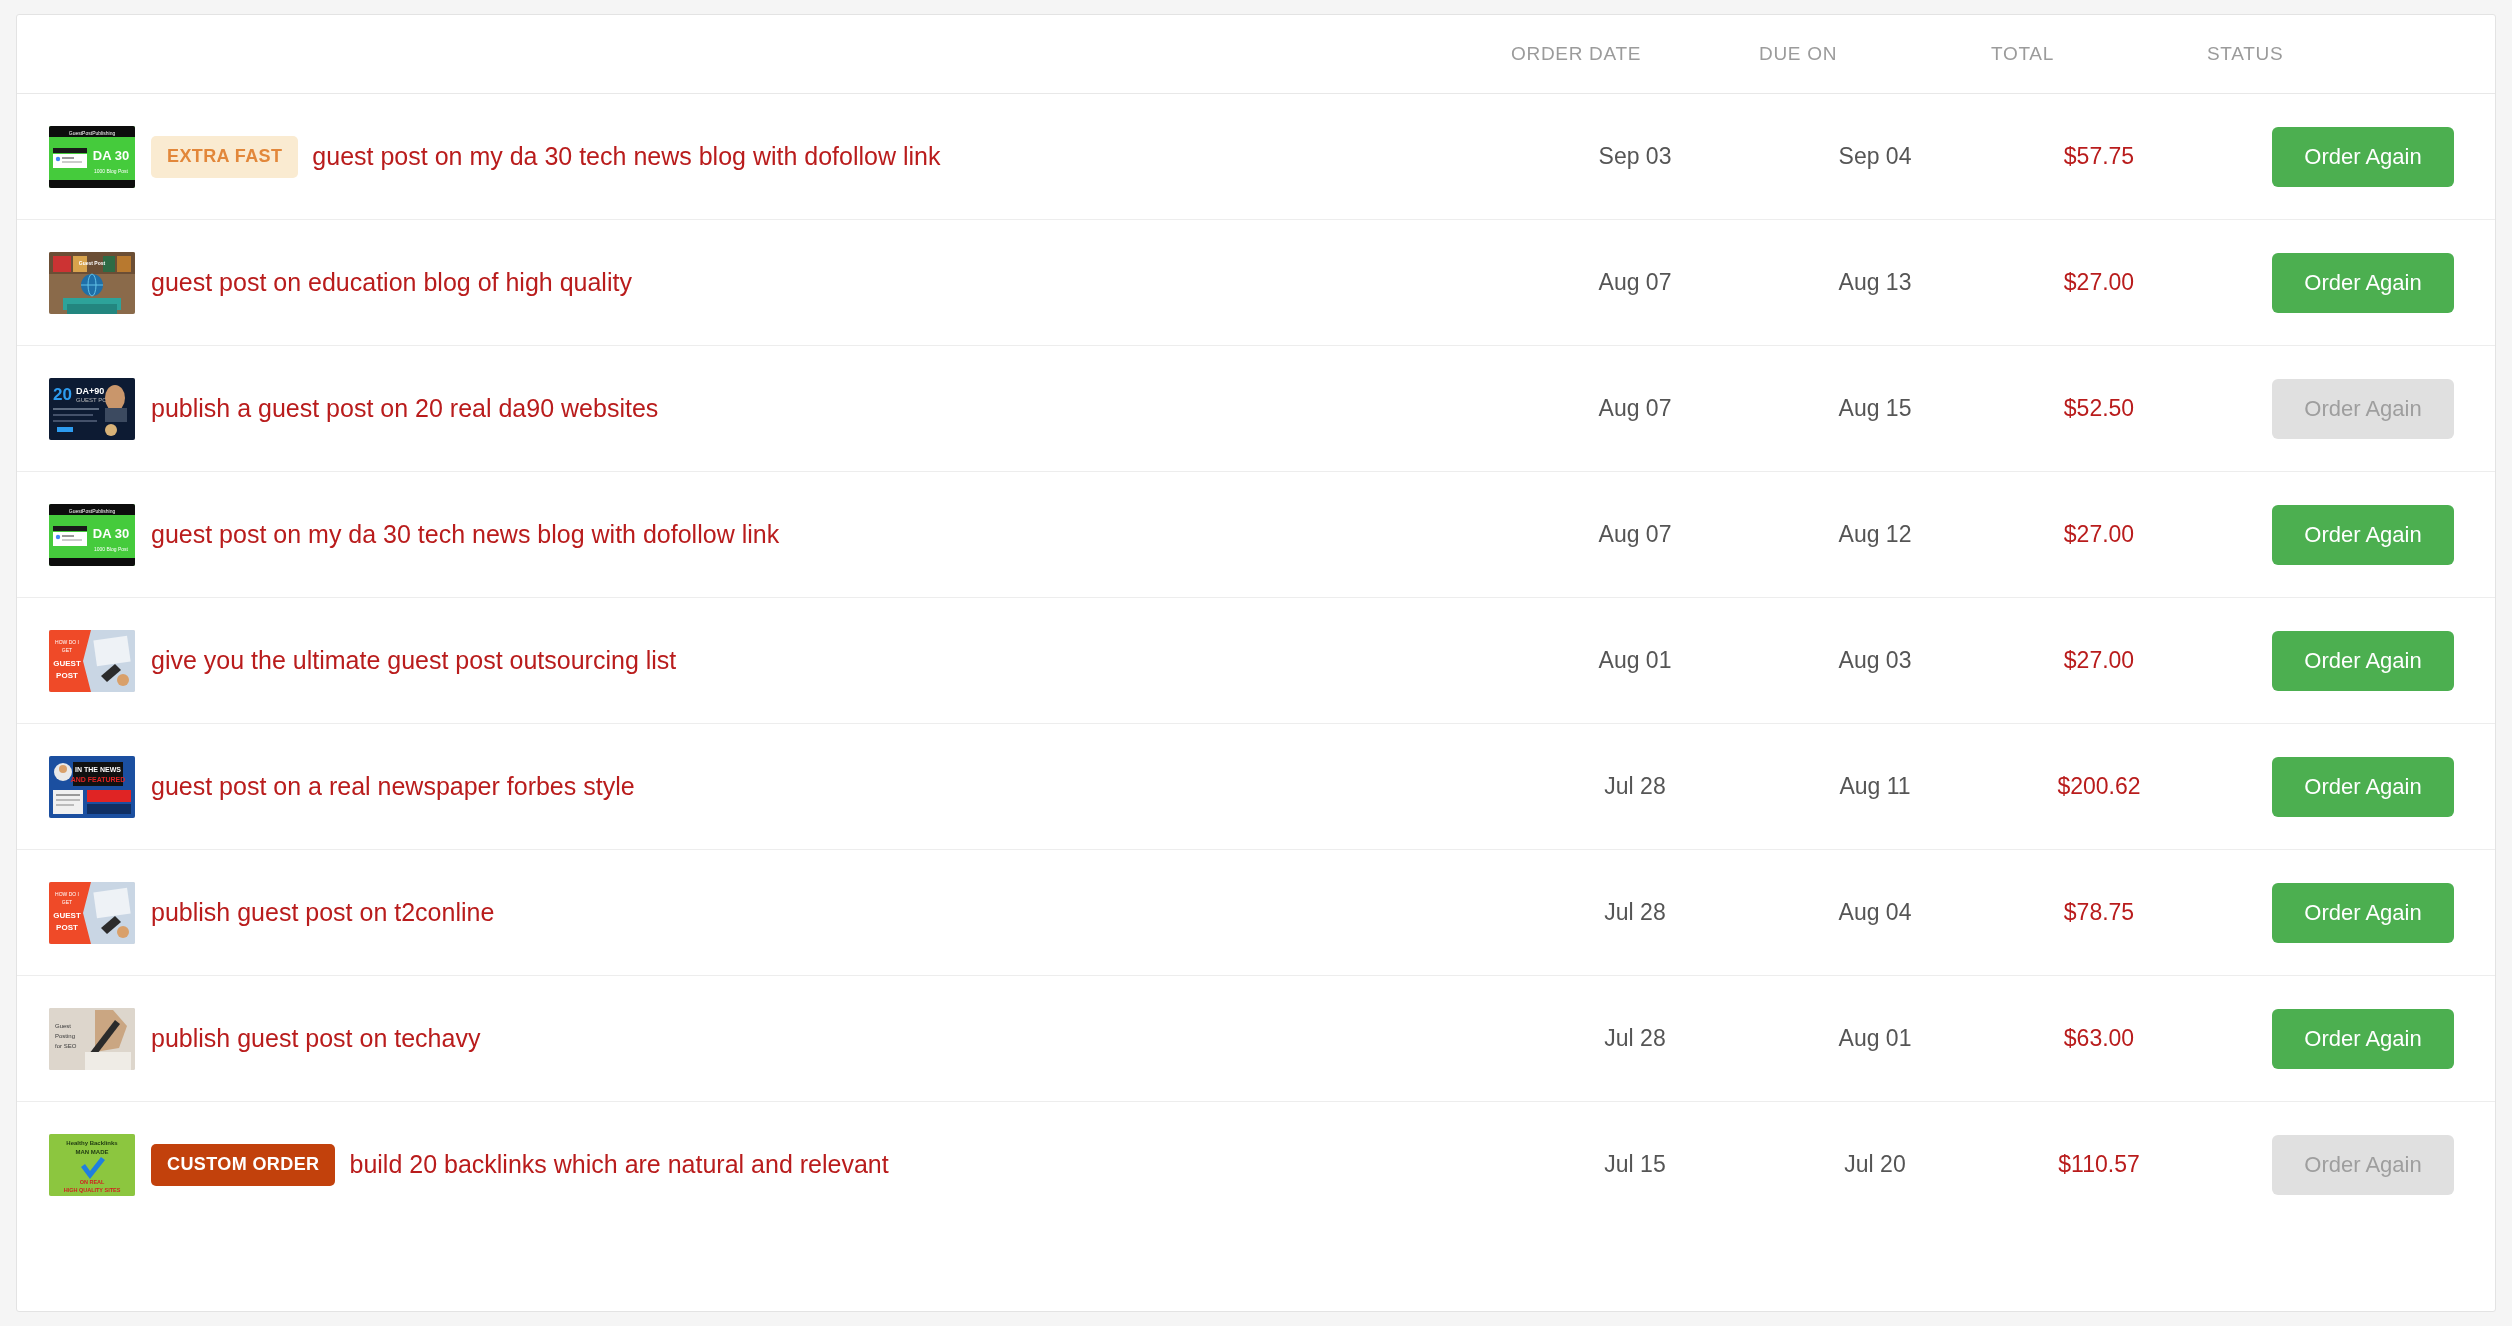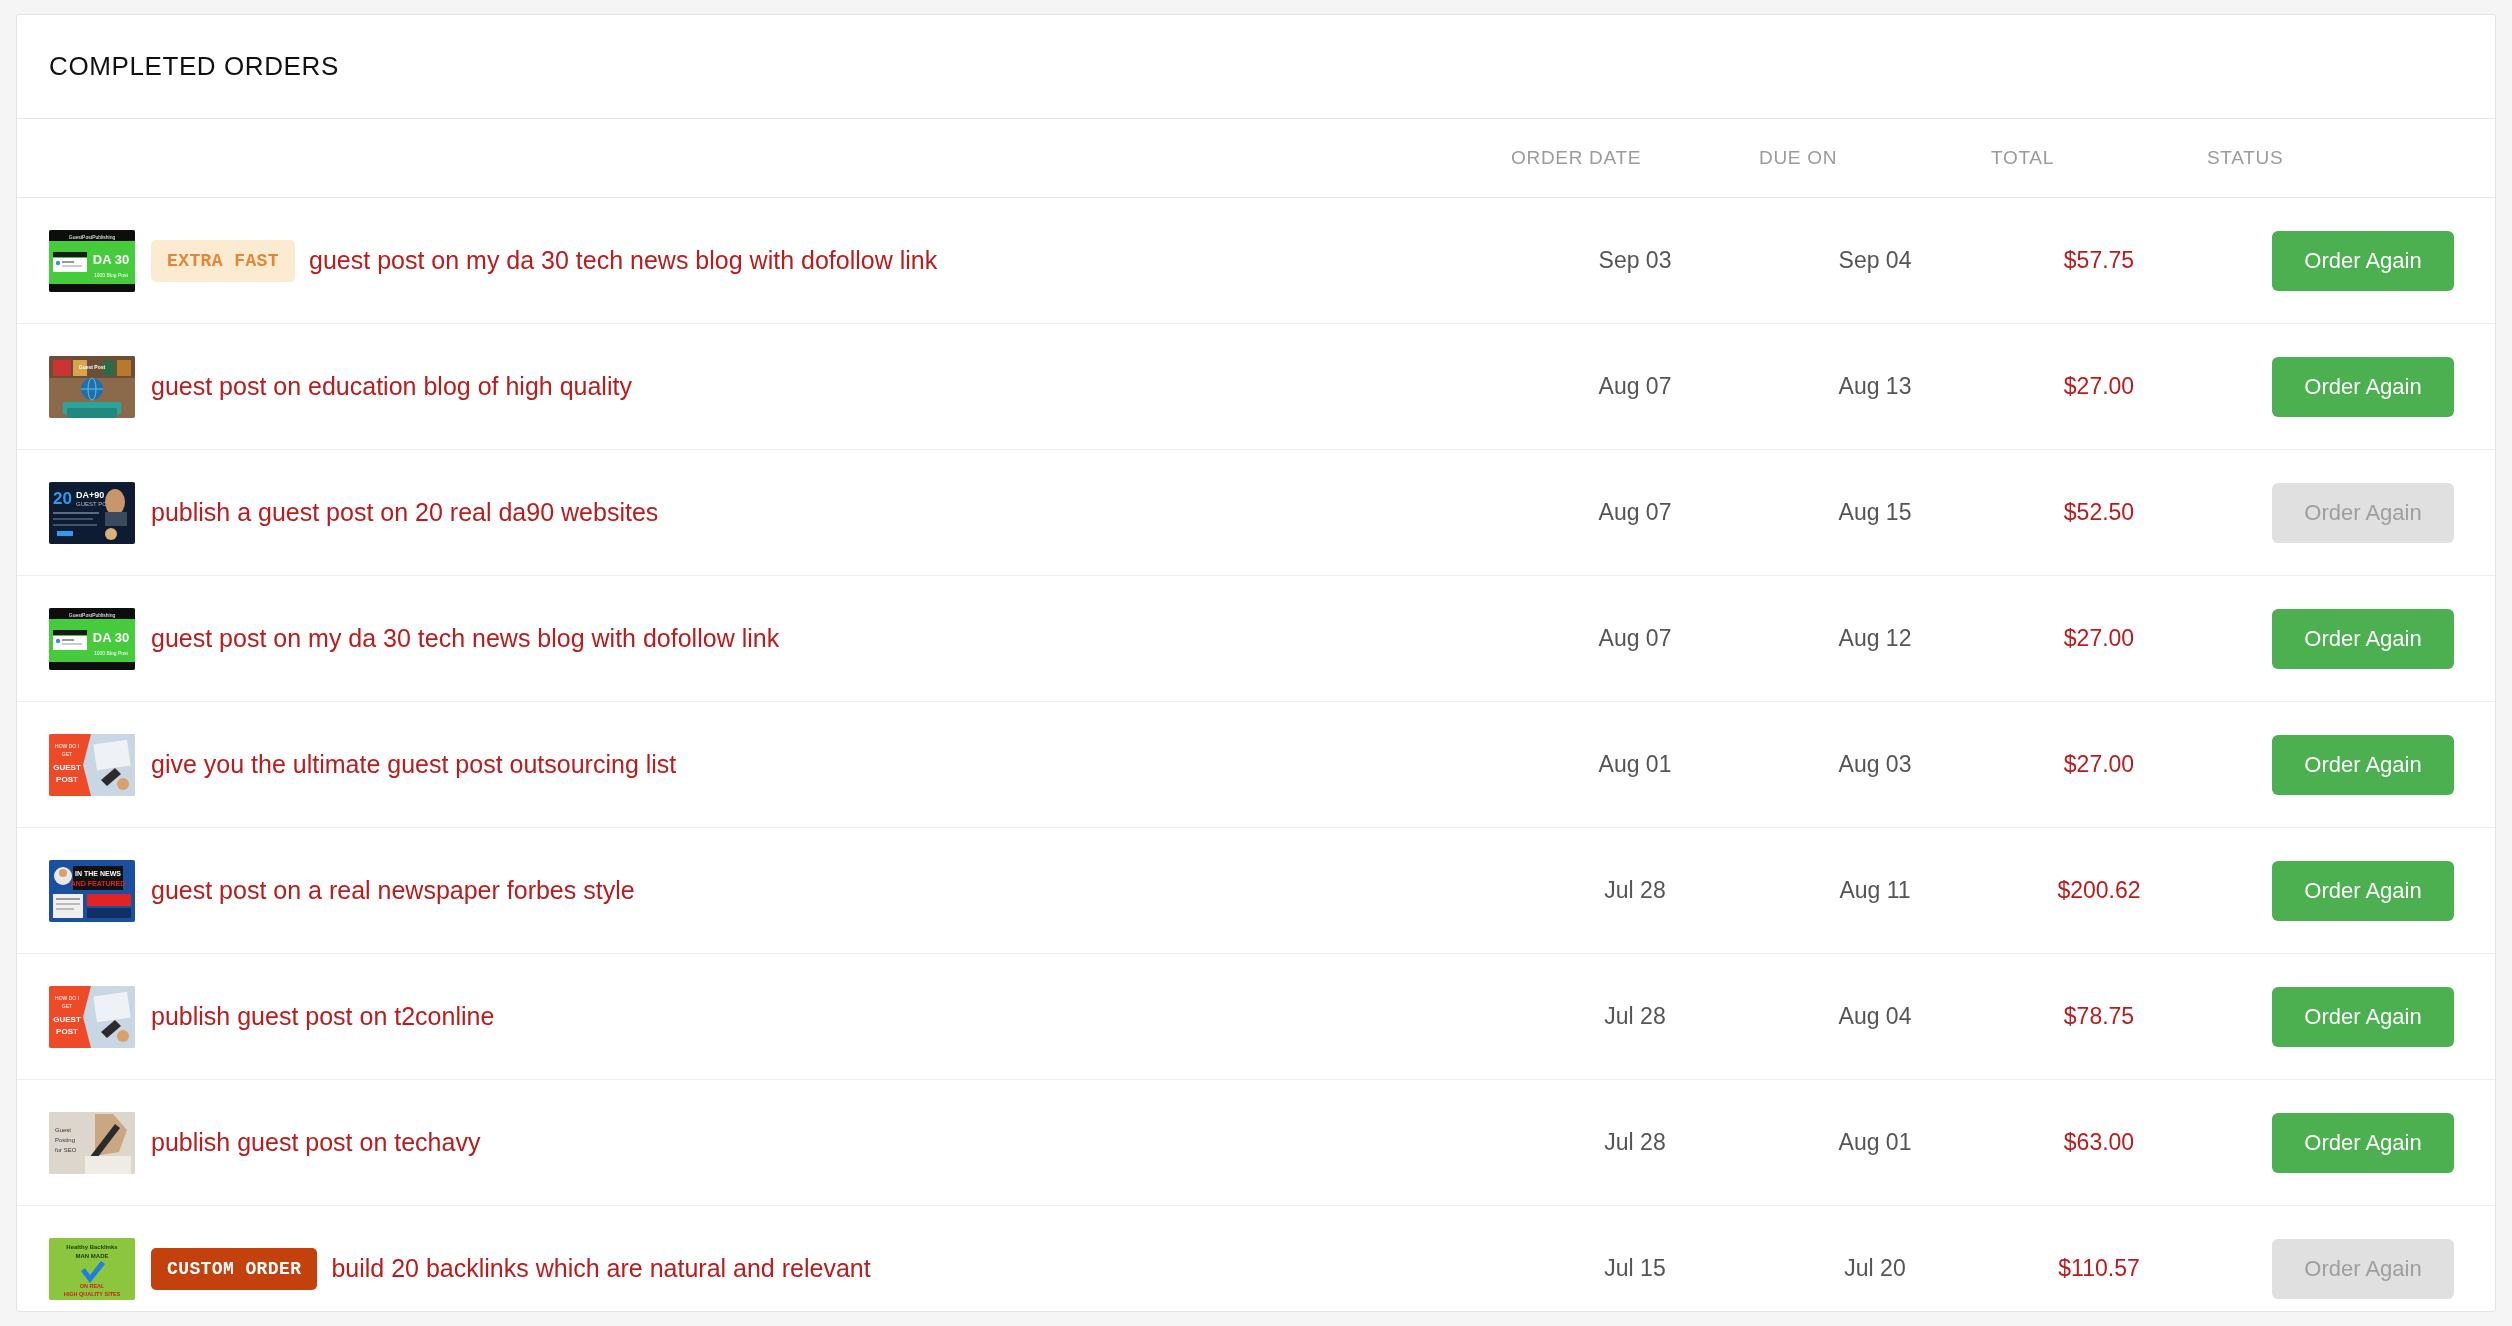--- a/index.html
+++ b/index.html
@@ -107,21 +107,20 @@
     align-items: center;
     justify-content: center;
     height: 42px;
     padding: 0 16px;
     border-radius: 5px;
     font-size: 18px;
     font-weight: bold;
     letter-spacing: 0.4px;
     white-space: nowrap;
     margin-right: 14px;
-    font-family: Liberation Mono, monospace;
   }
   .badge-extra-fast { background: #faebd1; color: #e2873a; }
   .badge-custom-order { background: #c2410c; color: #ffffff; }
 
   .item-title {
     font-size: 25px;
     color: #b91c1c;
     font-weight: 400;
     white-space: nowrap;
   }
@@ -147,23 +146,20 @@
     color: #9e9e9e;
     cursor: default;
   }
 </style>
 </head>
 <body>
 
 <div class="page">
   <div class="card">
 
-    <div class="card-header">
-      <h1 class="card-title">COMPLETED ORDERS</h1>
-    </div>
 
     <table class="orders">
       <colgroup>
         <col class="c-item">
           <col class="c-date">
           <col class="c-due">
           <col class="c-total">
           <col class="c-status">
       </colgroup>
       <thead>

